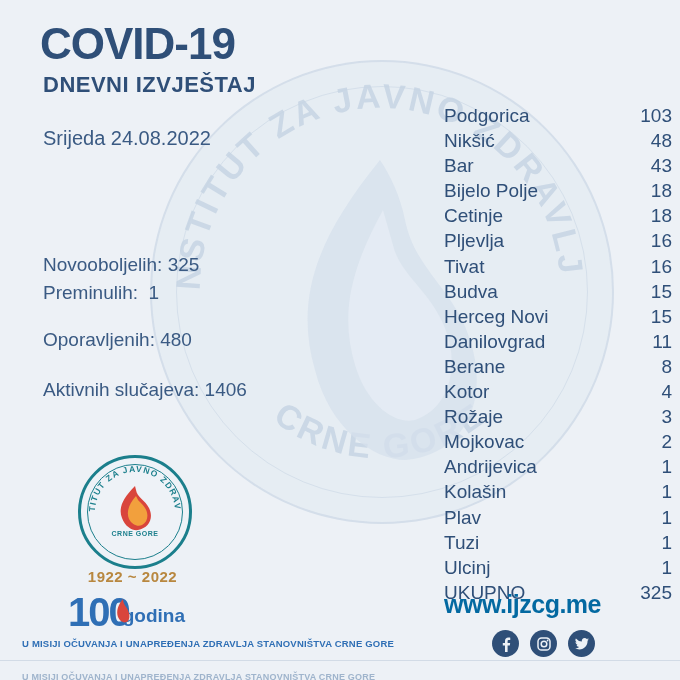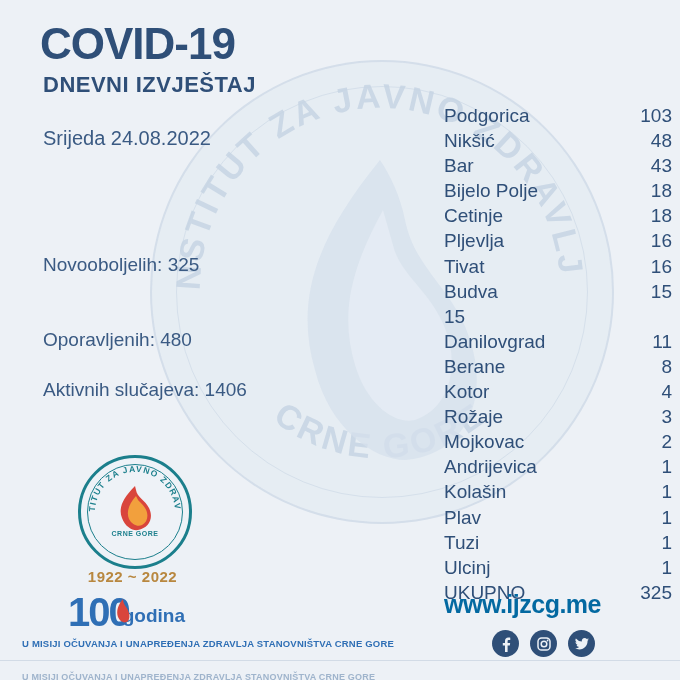--- a/index.html
+++ b/index.html
@@ -325,20 +325,21 @@
       <path d="M128 60 C 95 120, 85 165, 100 215 C 112 255, 140 275, 160 270 C 195 258, 205 215, 190 178 C 175 140, 145 125, 138 95 Z" fill="rgba(228,235,244,0.9)"></path>
     </svg>
   </div>
 
   <div class="left">
     <div class="title">COVID-19</div>
     <div class="subtitle">DNEVNI IZVJEŠTAJ</div>
 
     <div class="stat stat-date">Srijeda 24.08.2022</div>
     <div class="stat stat-2">Novooboljelih: 325</div>
+    <div class="stat stat-3">Preminulih:  1</div>
     <div class="stat stat-4">Oporavljenih: 480</div>
     <div class="stat stat-5">Aktivnih slučajeva: 1406</div>
 
     <div class="seal">
       <div class="seal-inner"></div>
       <svg class="seal-ring-text" viewBox="0 0 108 108">
         <defs>
           <path id="sealArc" d="M 14,54 A 40,40 0 0 1 94,54"></path>
         </defs>
         <text>
@@ -393,20 +394,21 @@
         </div>
       <div class="muni-row">
           <span class="name">Tivat</span>
           <span class="count">16</span>
         </div>
       <div class="muni-row">
           <span class="name">Budva</span>
           <span class="count">15</span>
         </div>
       <div class="muni-row">
+          <span class="name">Herceg Novi</span>
           <span class="count">15</span>
         </div>
       <div class="muni-row">
           <span class="name">Danilovgrad</span>
           <span class="count">11</span>
         </div>
       <div class="muni-row">
           <span class="name">Berane</span>
           <span class="count">8</span>
         </div>

